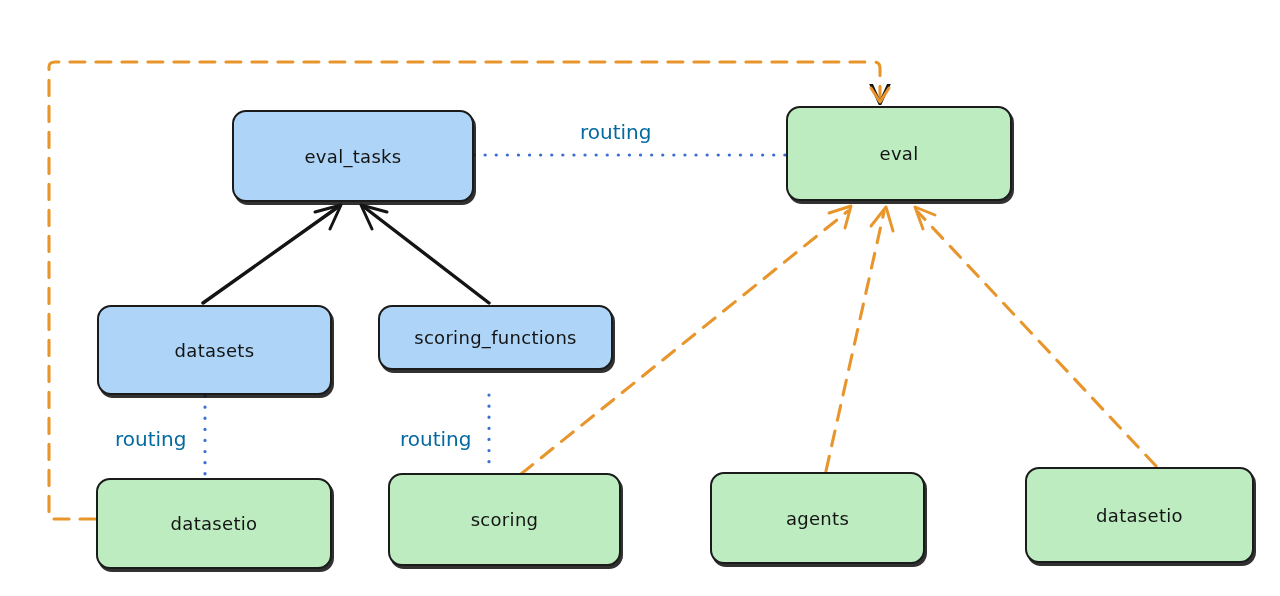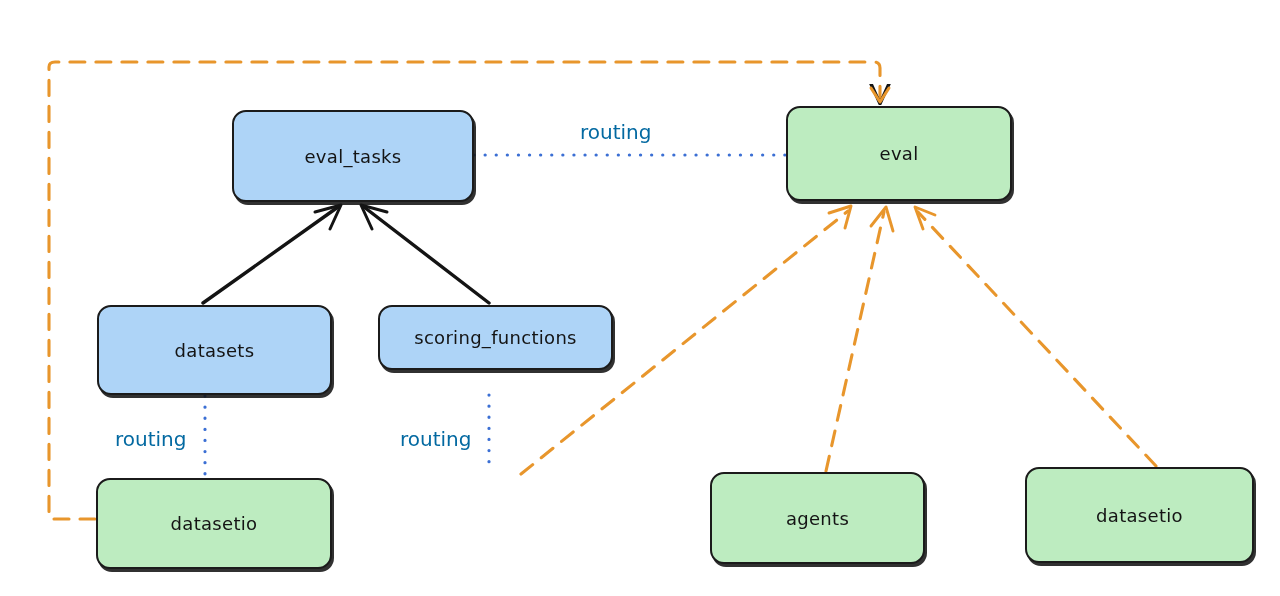--- a/index.html
+++ b/index.html
@@ -103,20 +103,23 @@
   </div>
 
   <div class="node node-blue" style="left:378px; top:305px; width:235px; height:65px;align-items:center;">
     <span class="node-label">scoring_functions</span>
   </div>
 
   <div class="node node-green" style="left:96px; top:478px; width:236px; height:91px;">
     <span class="node-label">datasetio</span>
   </div>
 
+  <div class="node node-green" style="left:388px; top:473px; width:233px; height:93px;">
+    <span class="node-label">scoring</span>
+  </div>
 
   <div class="node node-green" style="left:710px; top:472px; width:215px; height:92px;">
     <span class="node-label">agents</span>
   </div>
 
   <div class="node node-green" style="left:1025px; top:467px; width:229px; height:96px;">
     <span class="node-label">datasetio</span>
   </div>
 
   <div class="edge-label" style="left:580px; top:120px;">routing</div>

